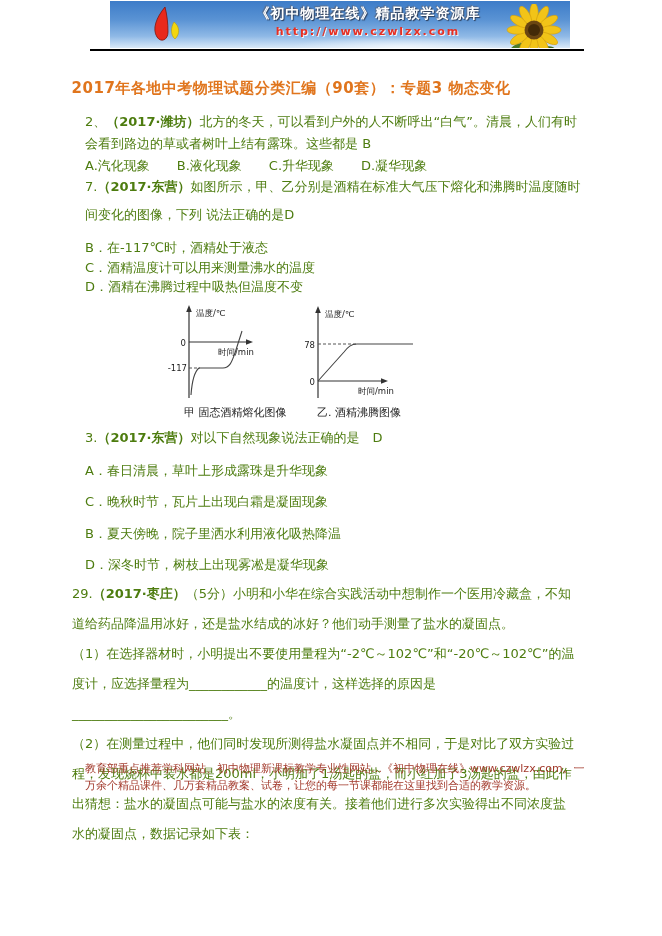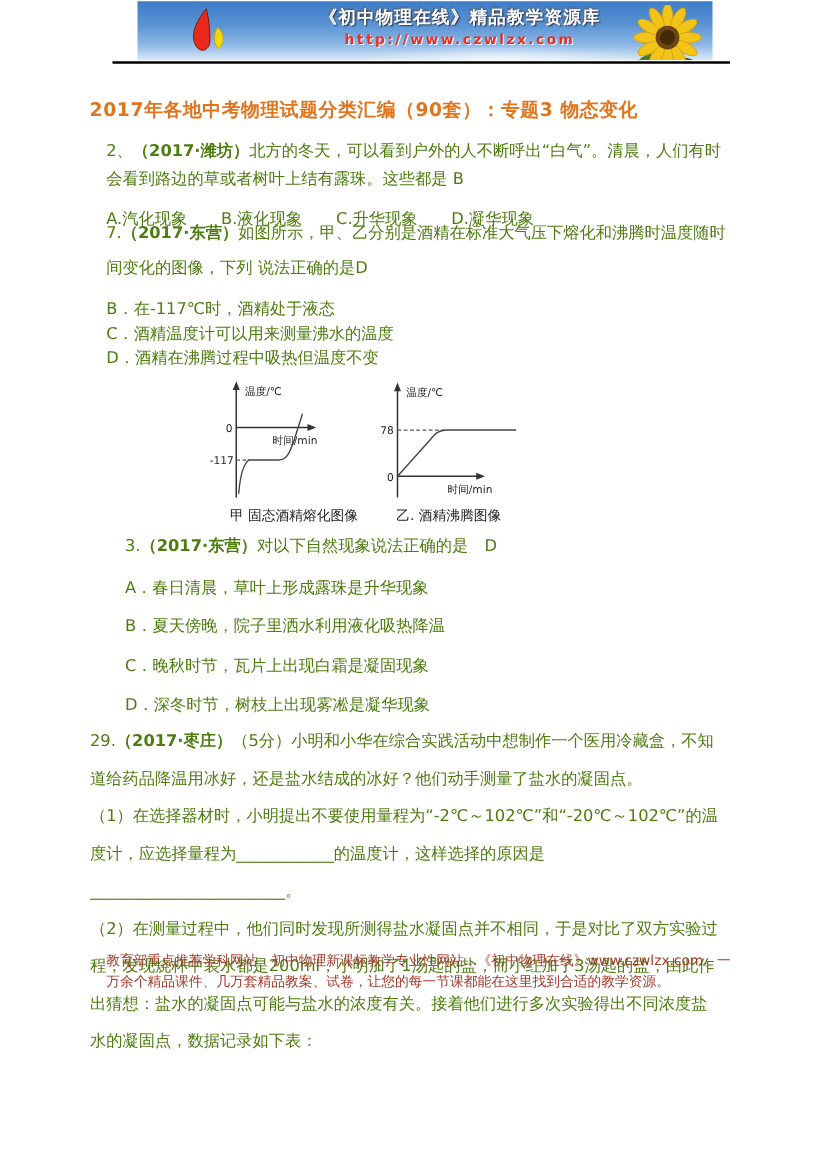--- a/index.html
+++ b/index.html
@@ -22,26 +22,26 @@
   .rule { position:absolute; left:90px; top:49px; width:494px; height:2px; background:#000; }
 
   
   .doc-title { position:absolute; left:0; top:79px; width:582px; text-align:center;
                font-size:15px; font-weight:bold; color:#e0751d; letter-spacing:0.5px; }
 
   
   .block { position:absolute; font-size:13px; color:#4d7c0f; }
   .q-src { font-weight:bold; }
   #q2 { left:85px; top:111px; width:503px; line-height:21.5px; }
-  #q2 .opt-row { margin-top:11px; }
+  #q2 .opt-row { margin-top:1px; }
   #q2 .opt-row span { margin-right:27px; }
   #q7 { left:85px; top:173px; width:503px; }
   #q7 .stem { line-height:28px; }
   #q7 .opts { margin-top:9px; line-height:19.5px; }
-  #q3 { left:100px; top:428px; width:503px; }
+  #q3 { left:85px; top:428px; width:503px; }
   #q3 .stem { line-height:20px; }
   #q3 .opt { margin-top:12.5px; line-height:19px; }
   #q29 { left:72px; top:579px; width:506px; line-height:30px; }
   .footer { position:absolute; left:85px; top:761px; width:503px;
             font-size:11px; line-height:16.5px; color:#a2392b; }
 
   
   .chart { position:absolute; }
   #chart-melt { left:163px; top:304px; width:135px; }
   #chart-boil { left:300px; top:304px; width:145px; }
@@ -136,22 +136,22 @@
       <text x="15" y="43.5" font-size="8.5" text-anchor="end">78</text>
       <text x="15" y="81" font-size="8.5" text-anchor="end">0</text>
       <text x="58" y="90" font-size="8.5">时间/min</text>
     </svg>
     <div class="chart-caption">乙. 酒精沸腾图像</div>
   </div>
 
   <div class="block" id="q3">
     <div class="stem"><span>3.</span><span class="q-src">（2017·东营）</span><span>对以下自然现象说法正确的是　D</span></div>
     <div class="opt">A．春日清晨，草叶上形成露珠是升华现象</div>
+    <div class="opt">C．晚秋时节，瓦片上出现白霜是凝固现象</div>
     <div class="opt">B．夏天傍晚，院子里洒水利用液化吸热降温</div>
-    <div class="opt">C．晚秋时节，瓦片上出现白霜是凝固现象</div>
     <div class="opt">D．深冬时节，树枝上出现雾凇是凝华现象</div>
   </div>
 
   <div class="block" id="q29">
     <span>29.</span><span class="q-src">（2017·枣庄）</span><span>（5分）</span><span>小明和小华在综合实践活动中想制作一个医用冷藏盒，不知道给药品降温用冰好，还是盐水结成的冰好？他们动手测量了盐水的凝固点。</span>
     <div>（1）在选择器材时，小明提出不要使用量程为“-2℃～102℃”和“-20℃～102℃”的温度计，应选择量程为____________的温度计，这样选择的原因是________________________。</div>
     <div>（2）在测量过程中，他们同时发现所测得盐水凝固点并不相同，于是对比了双方实验过程，发现烧杯中装水都是200ml，小明加了1汤匙的盐，而小红加了3汤匙的盐，由此作出猜想：盐水的凝固点可能与盐水的浓度有关。接着他们进行多次实验得出不同浓度盐水的凝固点，数据记录如下表：</div>
   </div>
 
   <div class="footer">教育部重点推荐学科网站、初中物理新课标教学专业性网站…《初中物理在线》www.czwlzx.com。一万余个精品课件、几万套精品教案、试卷，让您的每一节课都能在这里找到合适的教学资源。</div>

